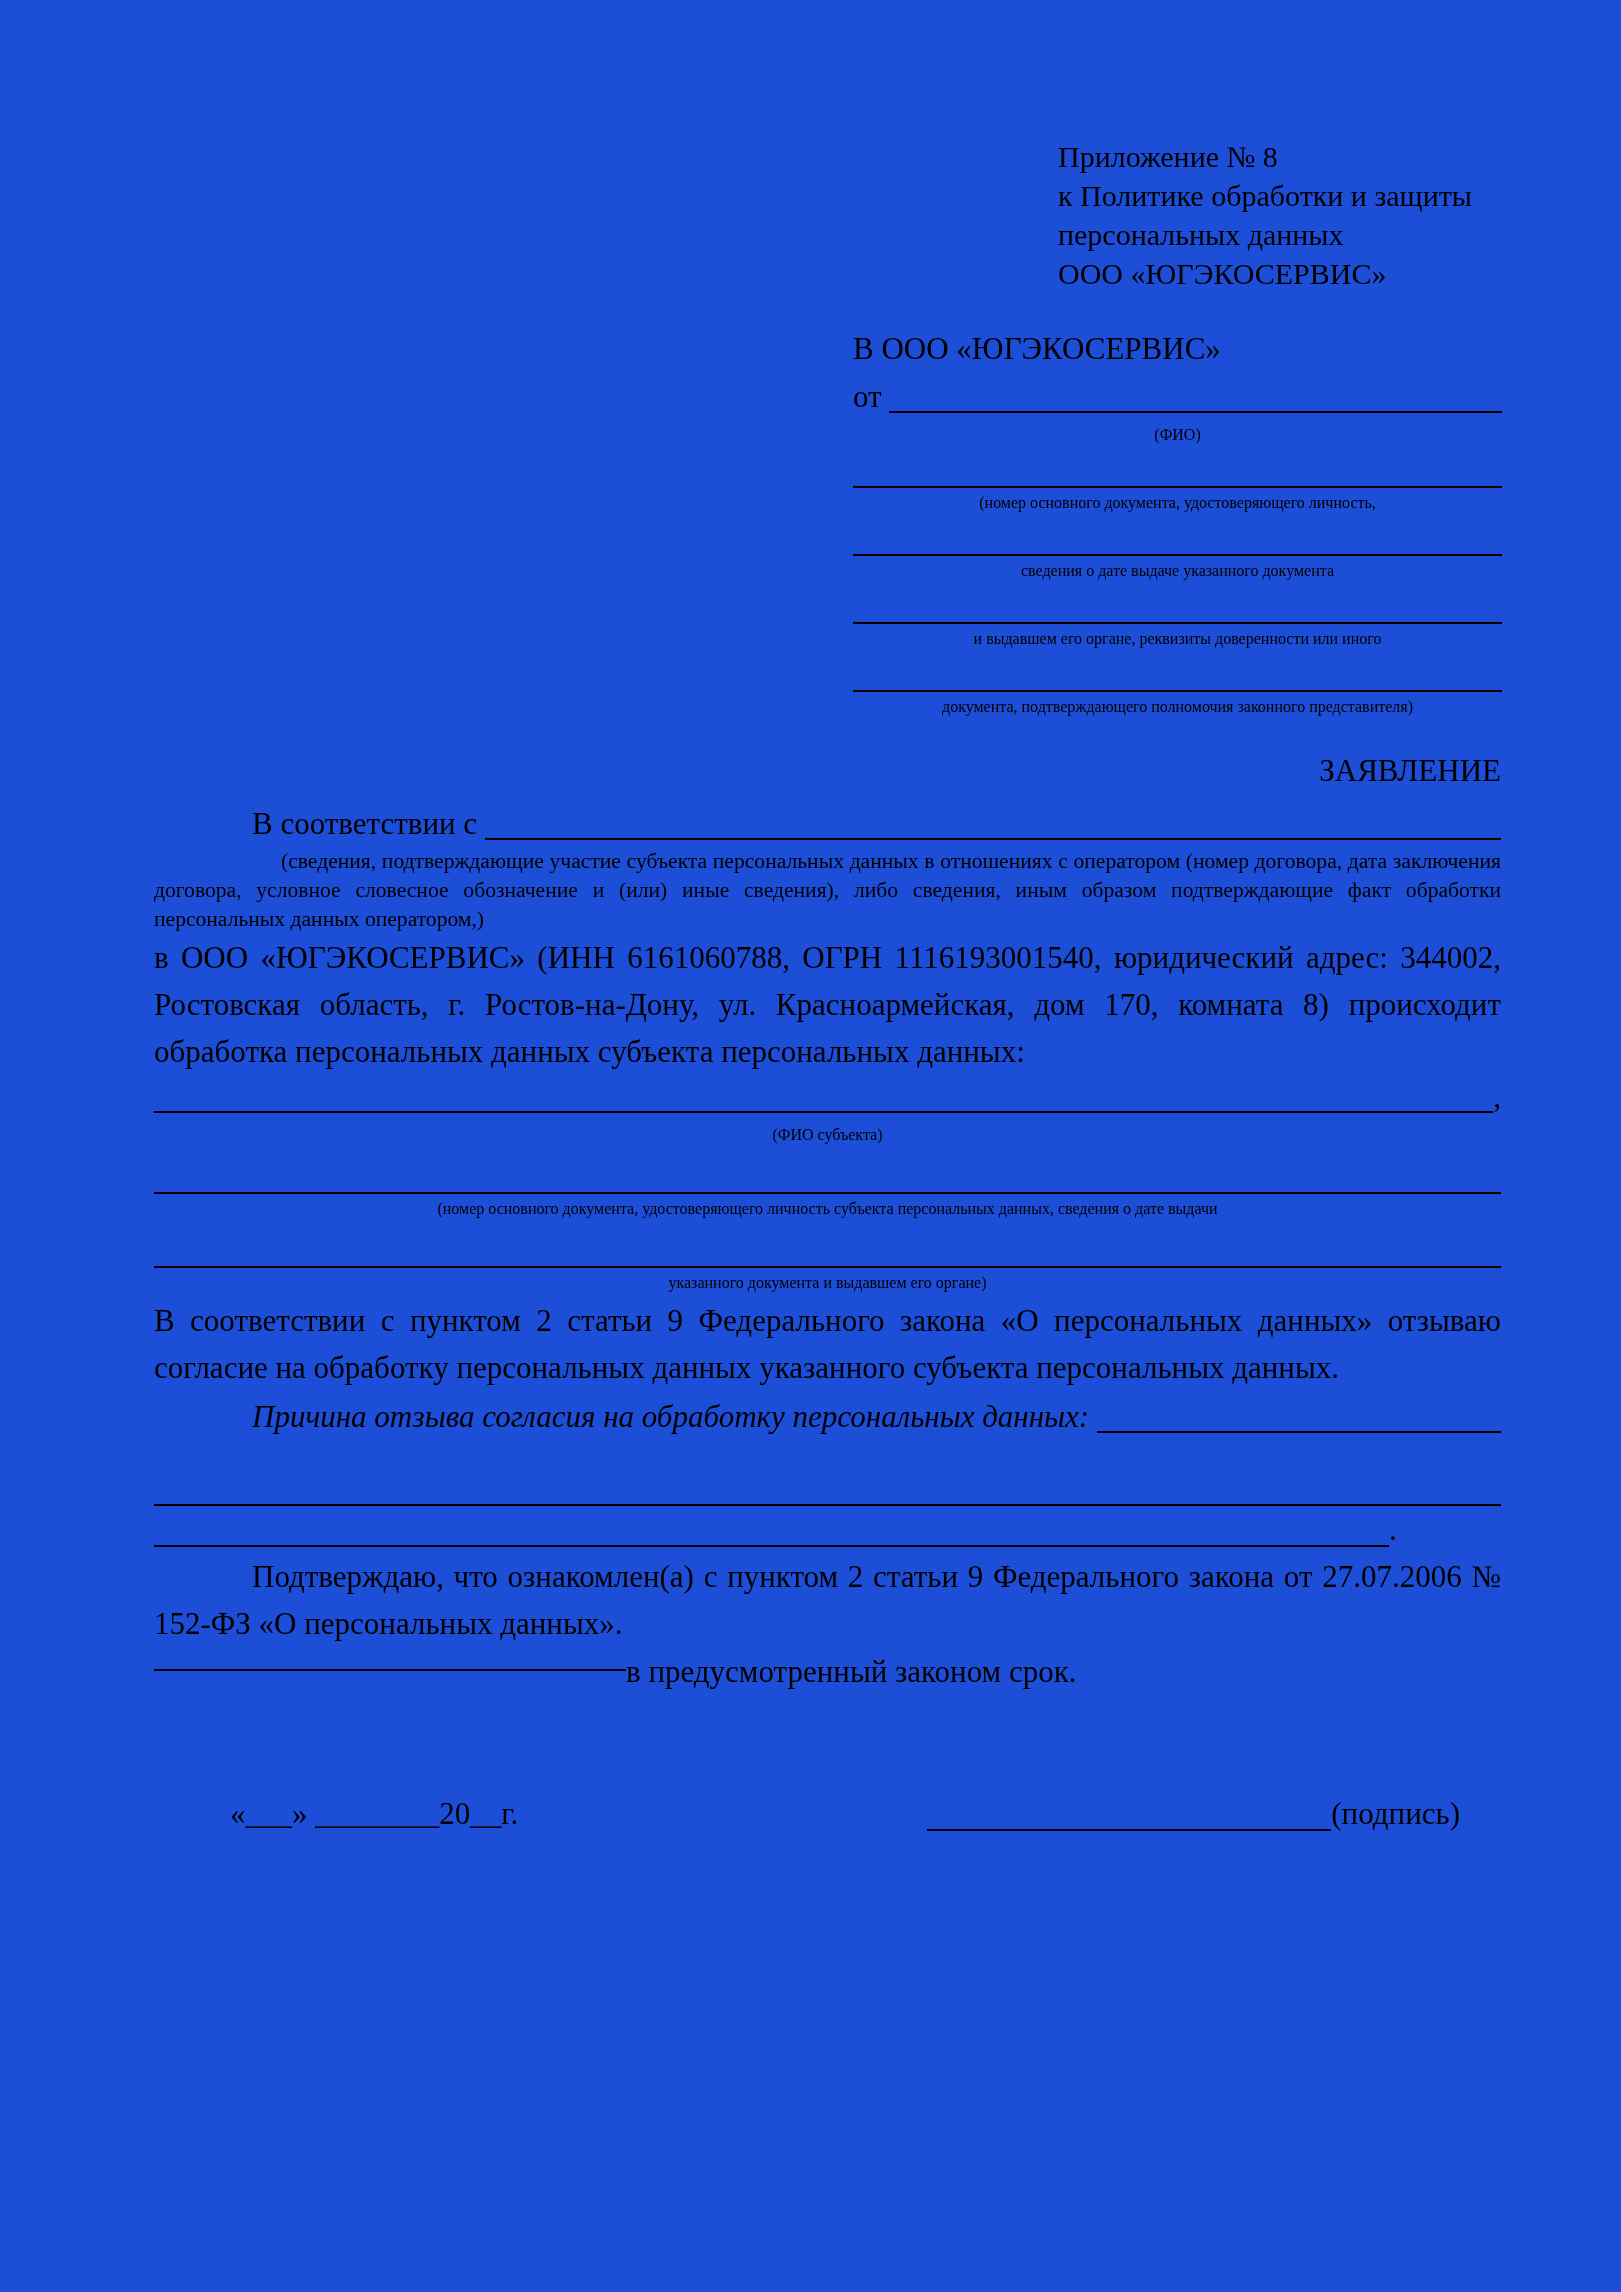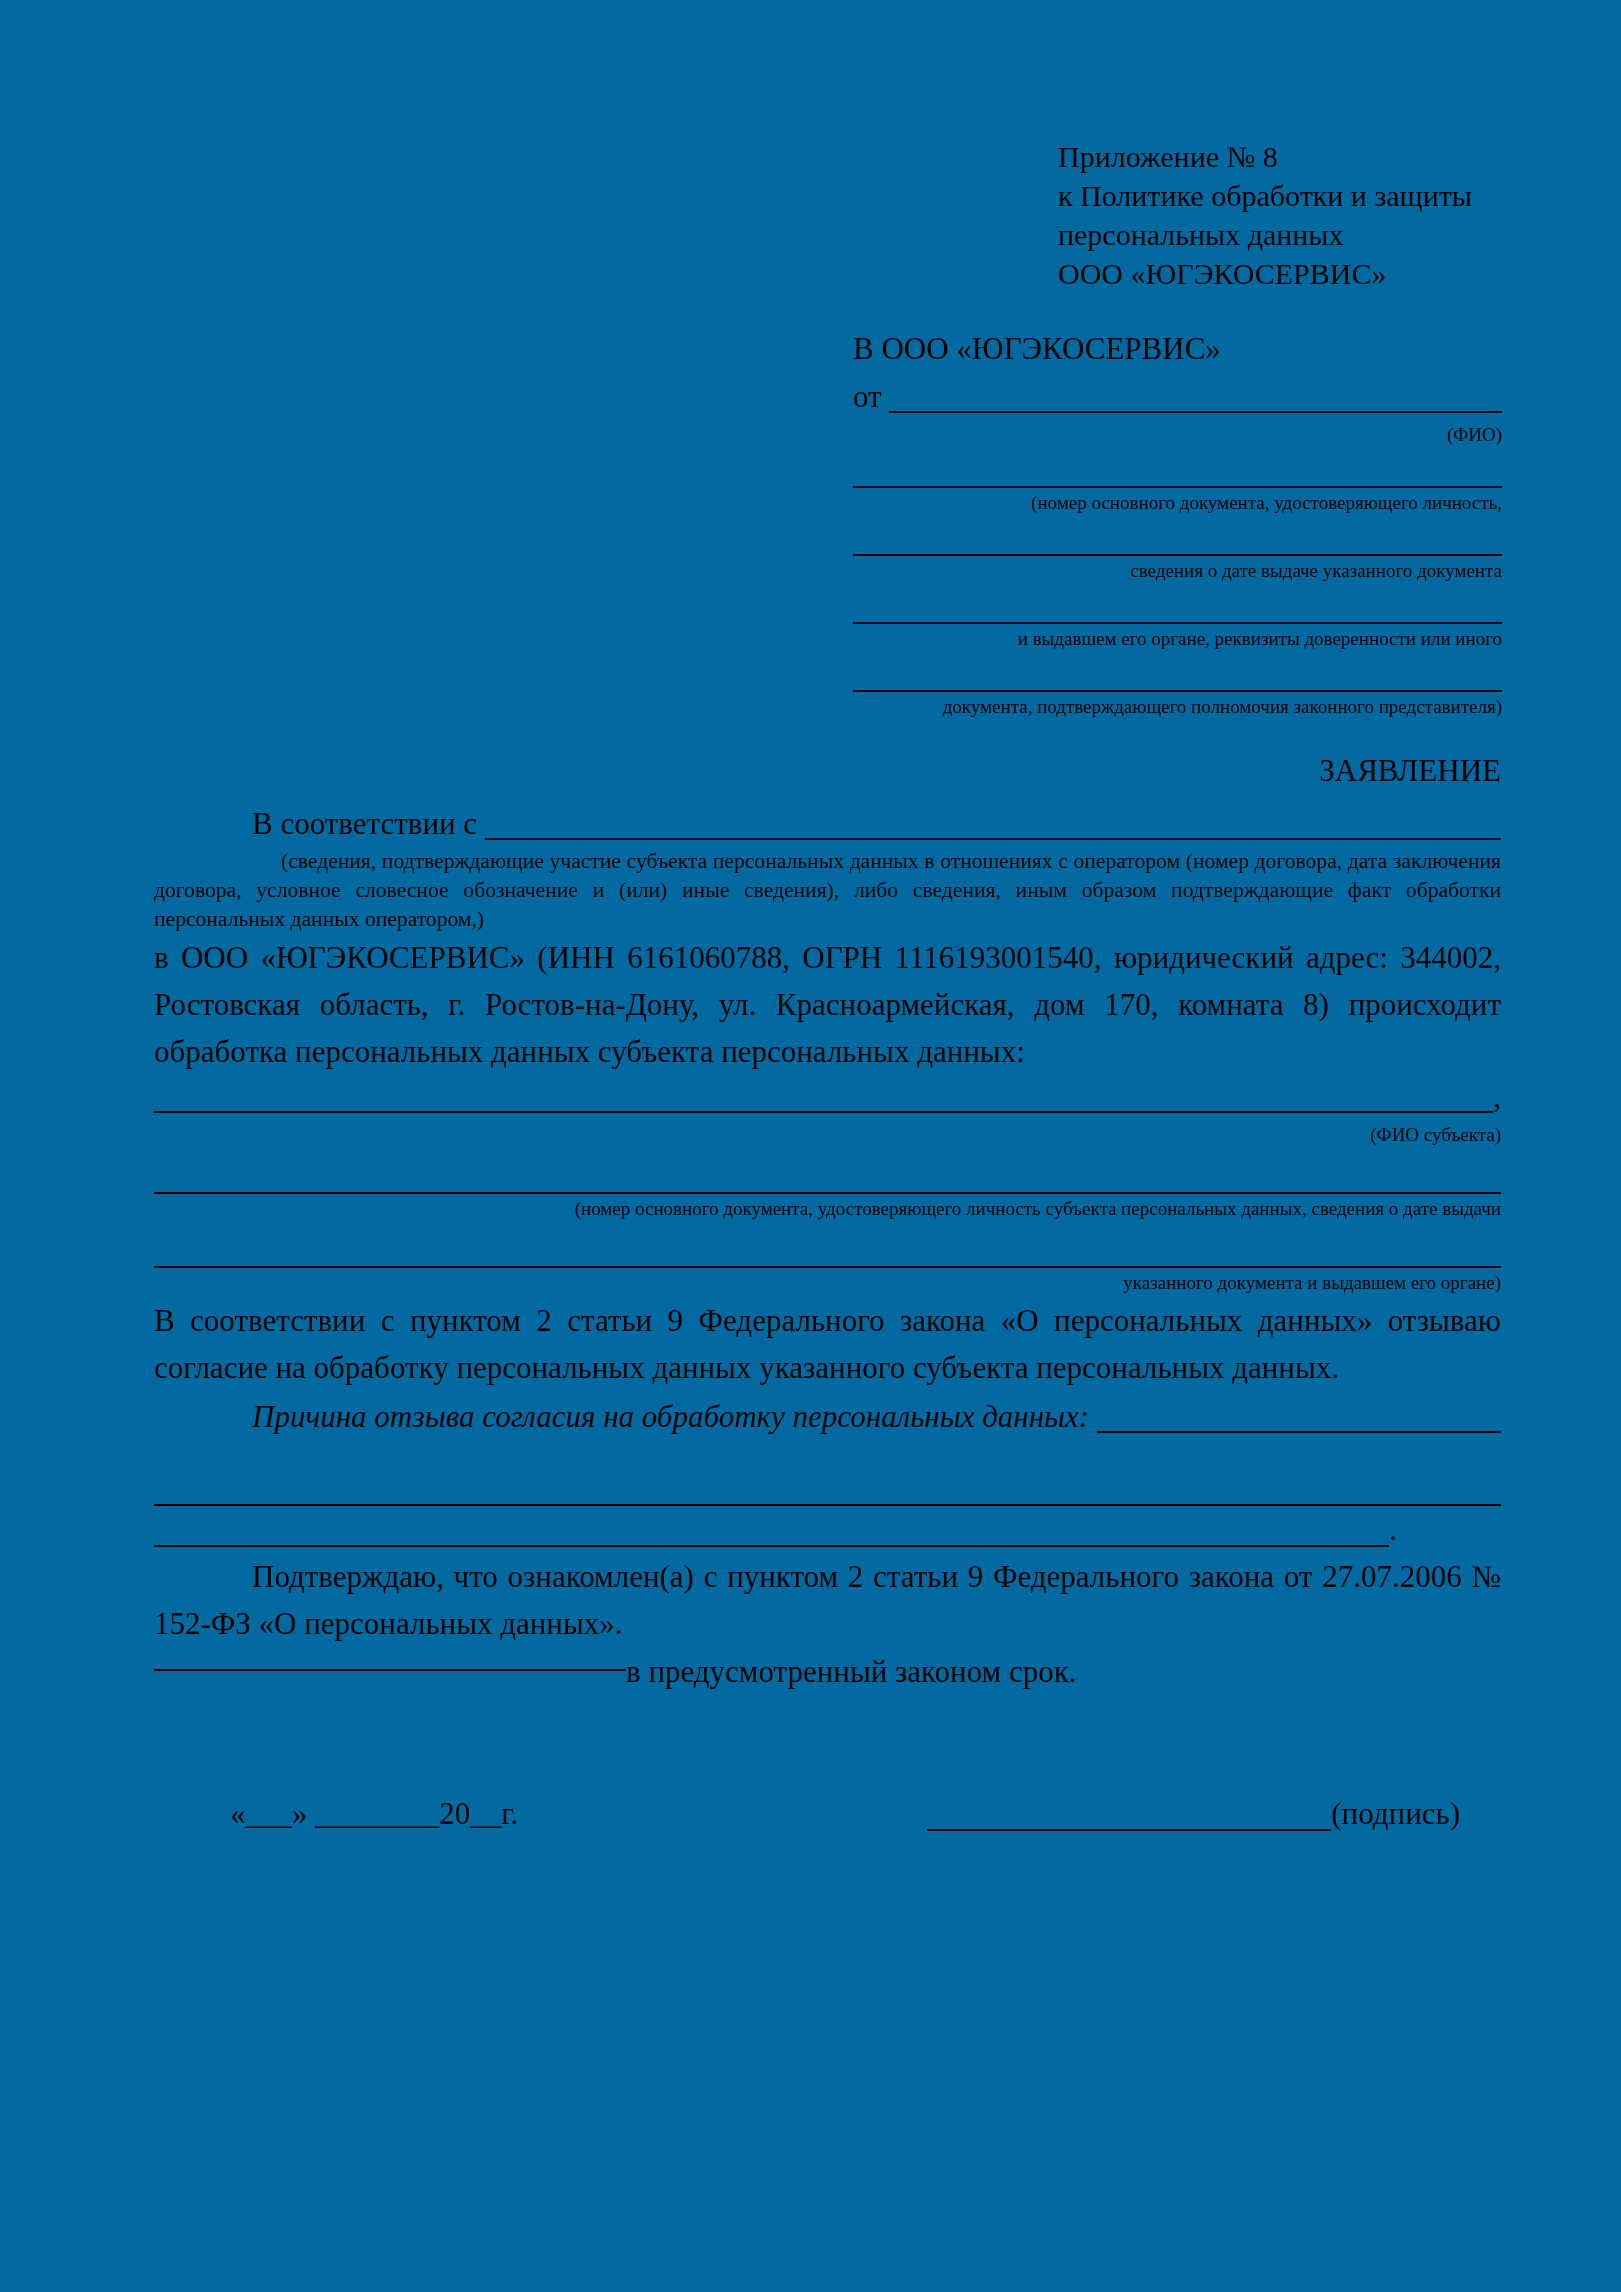--- a/index.html
+++ b/index.html
@@ -1,20 +1,20 @@
 <!DOCTYPE html>
 <html><head>
 <meta charset="utf-8">
 <style>
   html,body { margin:0; padding:0; background:#9a9a9a; }
   .page {
     position:relative;
     width:1621px; height:2293px;
     margin:0 auto;
-    background:#0369a1;
+    background:#1d4ed8;
     color:#000;
     font-family:"Liberation Serif","DejaVu Serif",serif;
     font-size:31px;
     line-height:47px;
     box-sizing:border-box;
     padding:137px 120px 0 154px;
   }
   .appendix {
     width:443px;
     margin-left:auto;
@@ -39,23 +39,23 @@
   .fillrow { display:flex; align-items:flex-end; }
   .fillrow .pre { white-space:nowrap; }
   .fillrow .ul {
     flex:1 1 auto;
     border-bottom:2px solid #000;
     height:2px;
     margin-bottom:6.9px;
     margin-left:7.8px;
   }
   .cap {
-    font-size:19px;
+    font-size:16px;
     line-height:29px;
-    text-align:right;
+    text-align:center;
   }
   .blank-row {
     height:37px;
     border-bottom:2px solid #000;
   }
   .stmt-heading {
     margin-top:26px;
     text-align:right;
   }
   .intro-row { margin-top:5.9px; }

